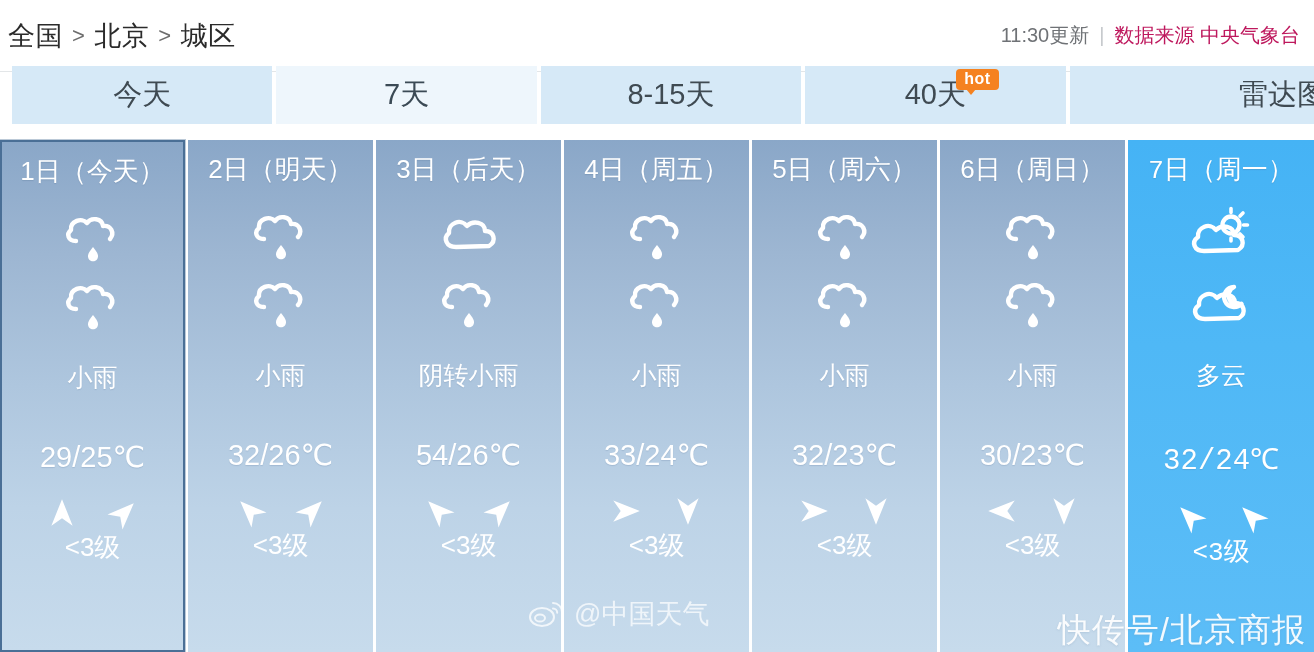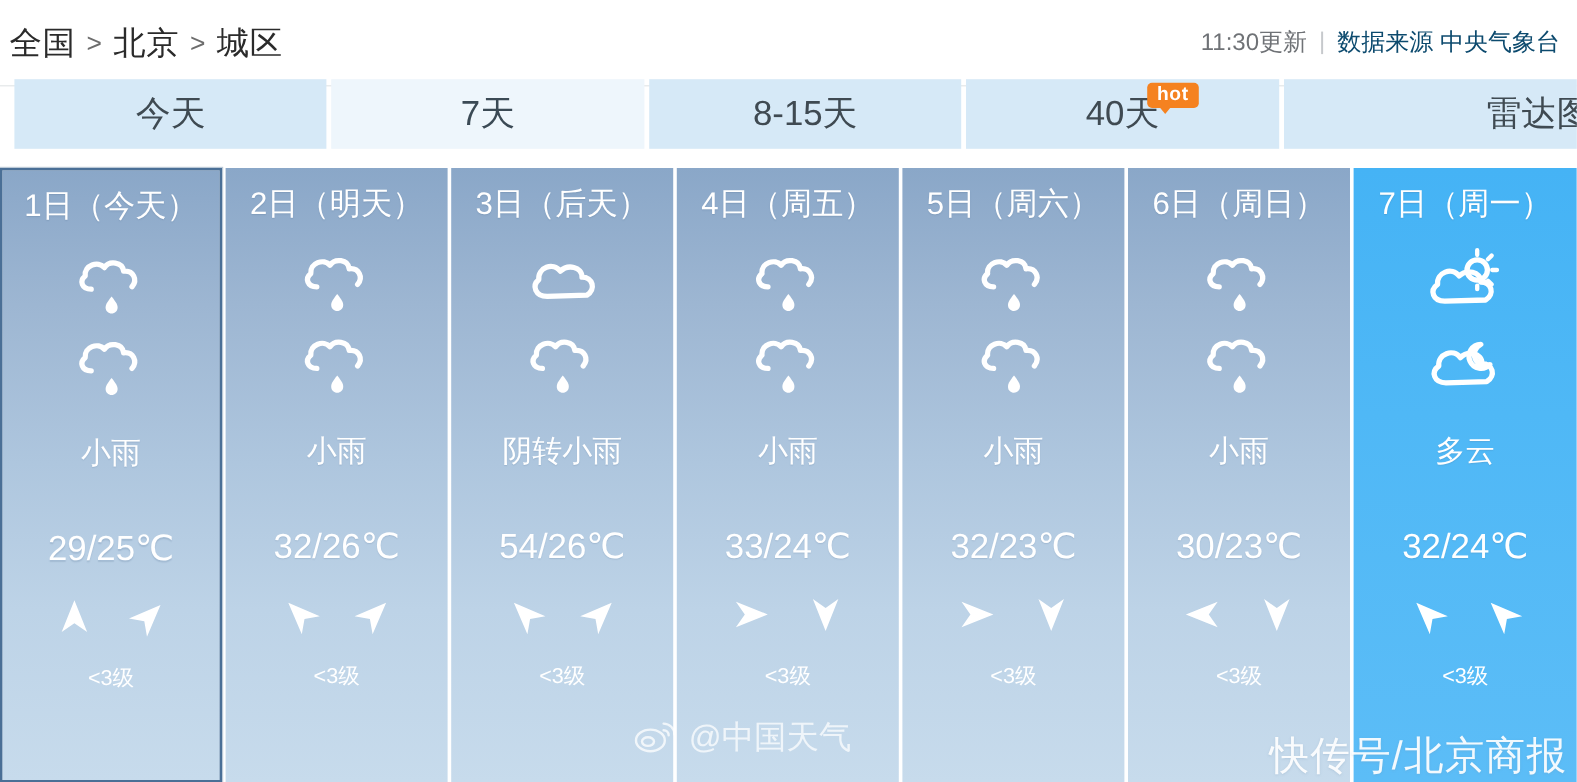--- a/index.html
+++ b/index.html
@@ -16,21 +16,21 @@
     position: absolute; left: 0; top: 0; width: 1314px; height: 72px;
     display: flex; align-items: center; justify-content: space-between;
     padding: 0 14px 0 8px;
     border-bottom: 1px solid #e3e6e8;
   }
   .breadcrumb { display: flex; align-items: center; font-size: 27px; color: #262626; letter-spacing: 0.5px; }
   .crumb { color: #2b2b2b; }
   .crumb-sep { color: #6d6d6d; margin: 0 9px; font-size: 22px; }
   .meta { display: flex; align-items: center; font-size: 20px; color: #6f7276; }
   .meta-sep { margin: 0 10px; color: #c6c9cc; font-weight: 300; }
-  .meta-src { color: #0c4a6e; }
+  .meta-src { color: #be185d; }
 
   
   .tabs {
     position: absolute; left: 12px; top: 66px; width: 1314px; height: 58px;
     display: flex; gap: 4px;
   }
   .tab {
     position: relative;
     display: flex; align-items: center; justify-content: center;
     background: #d6e9f7; color: #3f4a52; font-size: 29px;
@@ -62,20 +62,21 @@
     position: relative; width: 188px; height: 512px;
     background: linear-gradient(180deg, #8aa7c8 0%, #9db6d2 22%, #aec6de 48%, #bdd3e7 72%, #c7dbec 100%);
     color: #ffffff;
     display: flex; flex-direction: column; align-items: center;
     padding-top: 12px;
     overflow: hidden;
   }
   .day.highlight {
     background: linear-gradient(180deg, #45b3f5 0%, #4fb8f6 40%, #5cbdf7 100%);
     width: 189px;
+    font-family: Liberation Mono, monospace;
   }
   .day.selected {
     border: 2px solid #4a6f96;
     box-shadow: 0 0 0 1px rgba(60,100,140,.35);
   }
   .day-title {
     font-size: 26px; color: #ffffff; letter-spacing: 0px;
     text-shadow: 0 1px 1px rgba(80,110,145,.25);
     white-space: nowrap;
   }
@@ -84,21 +85,21 @@
   .cond {
     margin-top: 24px; font-size: 25px; color: #ffffff; white-space: nowrap;
     text-shadow: 0 1px 1px rgba(80,110,145,.2);
   }
   .temp {
     margin-top: 46px; font-size: 29px; color: #ffffff; white-space: nowrap;
     text-shadow: 0 1px 1px rgba(80,110,145,.2);
   }
   .winds { margin-top: 22px; display: flex; align-items: center; justify-content: center; gap: 28px; }
   .warrow { width: 34px; height: 34px; display: block; }
-  .wlevel { margin-top: 22px; font-size: 18px; color: #ffffff; white-space: nowrap; }
+  .wlevel { font-size: 26px; color: #ffffff; white-space: nowrap; }
 
   
   .wm-weibo {
     position: absolute; left: 528px; top: 596px;
     display: flex; align-items: center; gap: 10px;
     color: rgba(255,255,255,.72); font-size: 27px;
     pointer-events: none; user-select: none;
   }
   .wm-weibo svg { display: block; }
   .wm-right {

